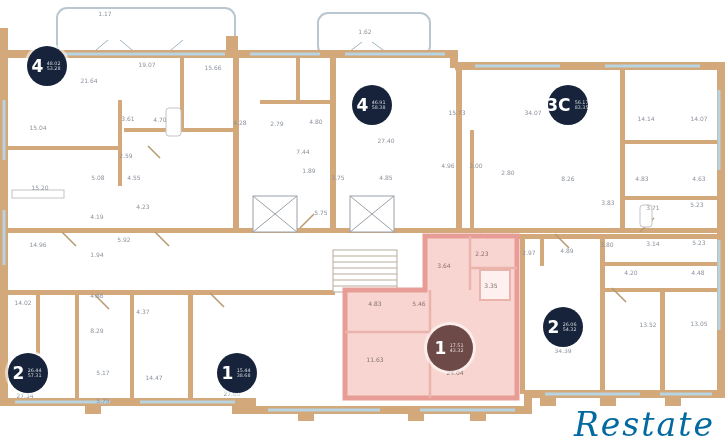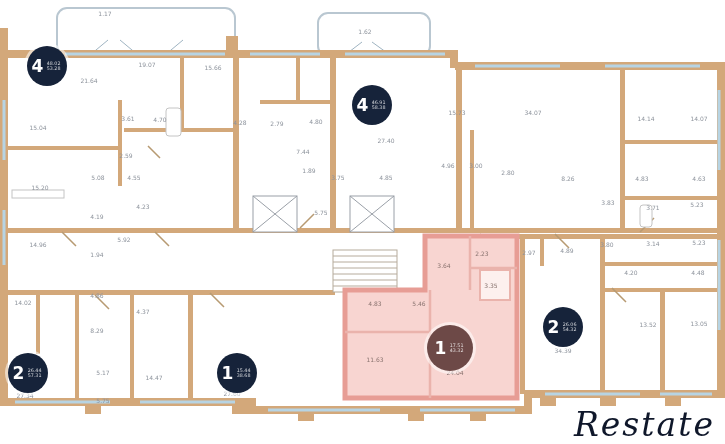--- a/index.html
+++ b/index.html
@@ -12,21 +12,21 @@
   .rl.pink{color:#8a7470;}
   
   .badge{position:absolute;transform:translate(-50%,-50%);width:40px;height:40px;border-radius:50%;
          background:#16233a;color:#fff;display:flex;align-items:center;justify-content:center;gap:2px;
          box-shadow:0 0 0 3px rgba(255,255,255,.55);cursor:pointer;}
   .badge--selected{background:#6d4947;width:46px;height:46px;}
   .badge-rooms{font-size:17px;font-weight:bold;line-height:1;}
   .badge-areas{display:flex;flex-direction:column;font-size:6px;line-height:6px;opacity:.8;transform:scale(.8);}
   
   .watermark{position:absolute;right:10px;bottom:0px;font-family:"DejaVu Serif", serif;
-             font-style:italic;font-size:33px;color:#0f172a;letter-spacing:2px;
+             font-style:italic;font-size:33px;color:#0369a1;letter-spacing:2px;
              text-shadow:0 1px 0 #ffffff;}
 </style>
 </head>
 <body>
 
 <div class="stage">
 
   <svg class="plan-svg" width="725" height="444" viewBox="0 0 725 444">
 
     <g fill="#ffffff" stroke="#b9c7d1" stroke-width="2">
@@ -211,20 +211,27 @@
   </div>
 
   <div class="badge" style="left:372px;top:105px">
     <span class="badge-rooms">4</span>
     <span class="badge-areas">
       <span>46.91</span>
       <span>58.38</span>
     </span>
   </div>
 
+  <div class="badge" style="left:568px;top:105px">
+    <span class="badge-rooms">3C</span>
+    <span class="badge-areas">
+      <span>56.17</span>
+      <span>83.35</span>
+    </span>
+  </div>
 
   <div class="badge" style="left:28px;top:373px">
     <span class="badge-rooms">2</span>
     <span class="badge-areas">
       <span>26.44</span>
       <span>57.31</span>
     </span>
   </div>
 
   <div class="badge" style="left:237px;top:373px">

